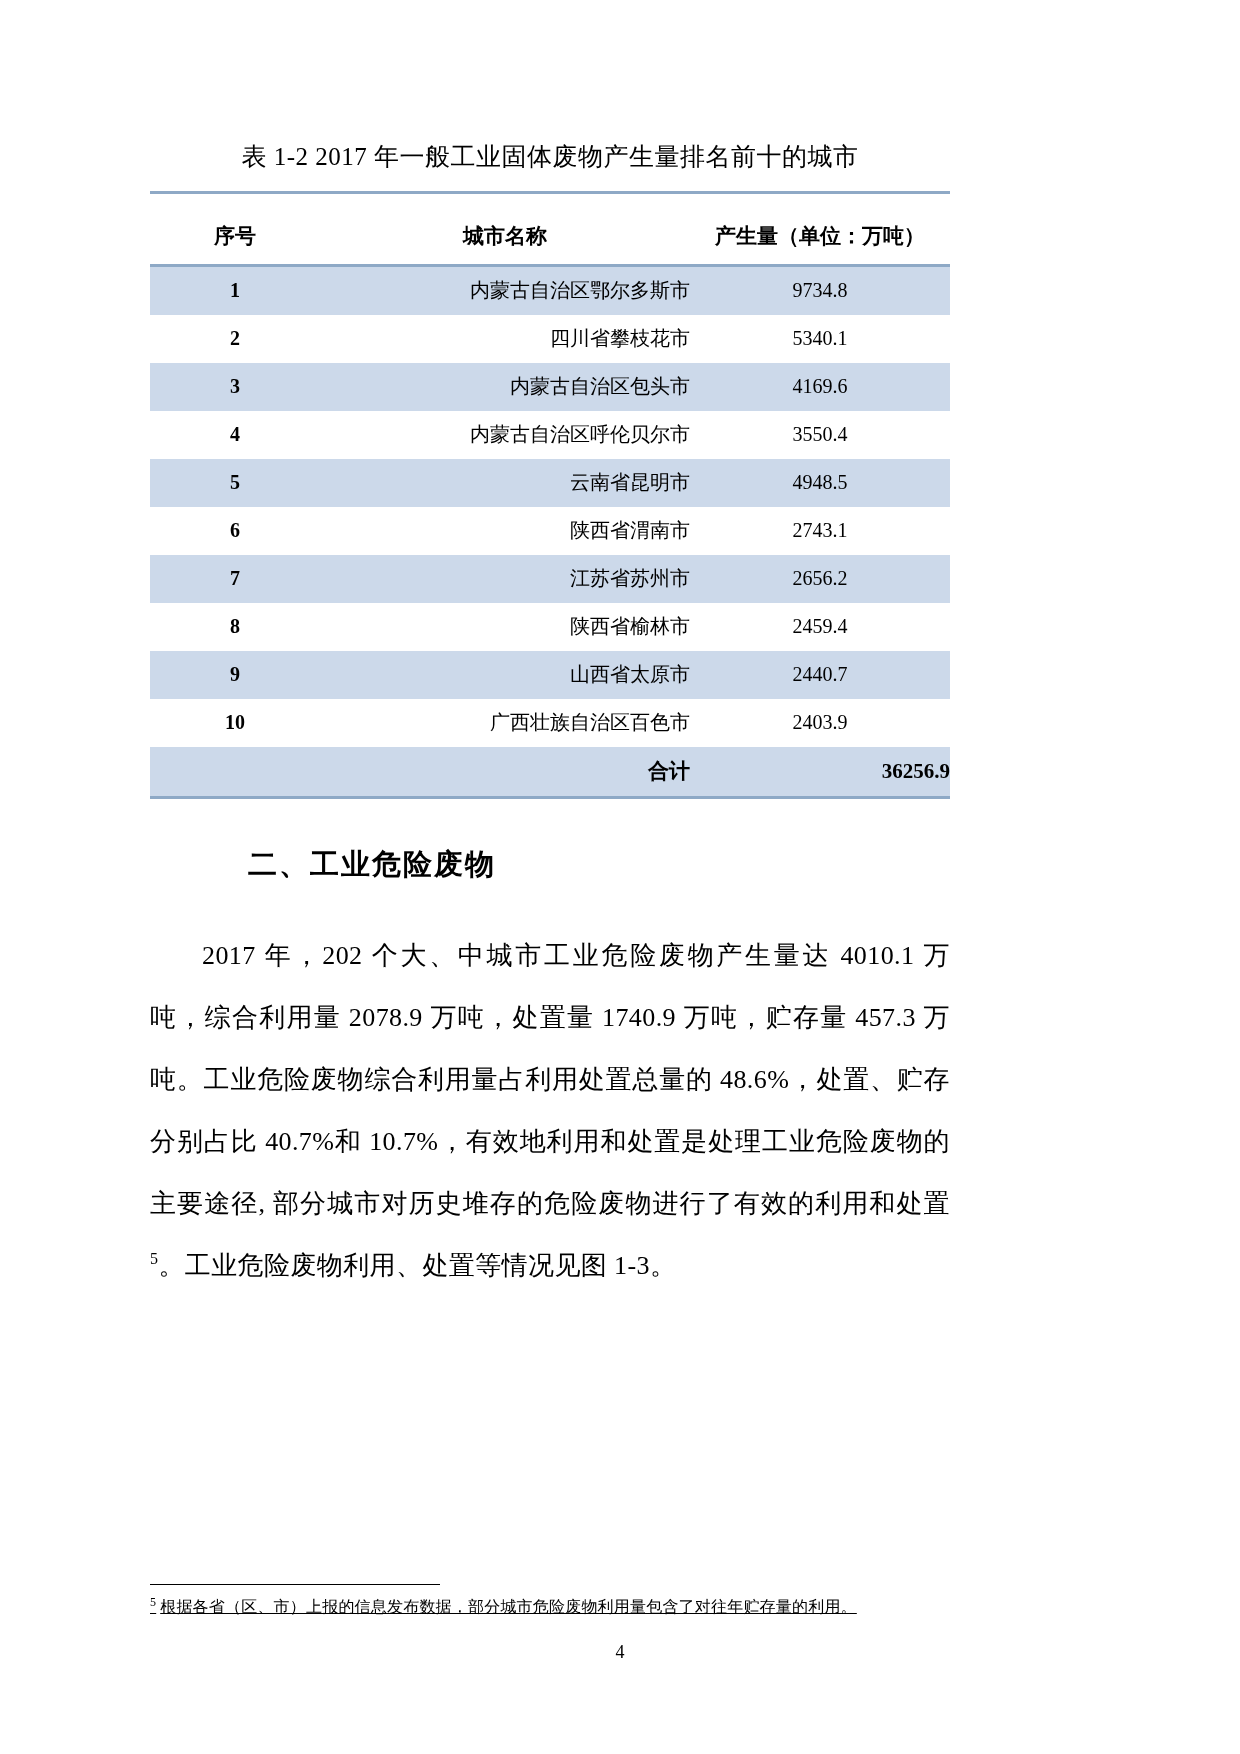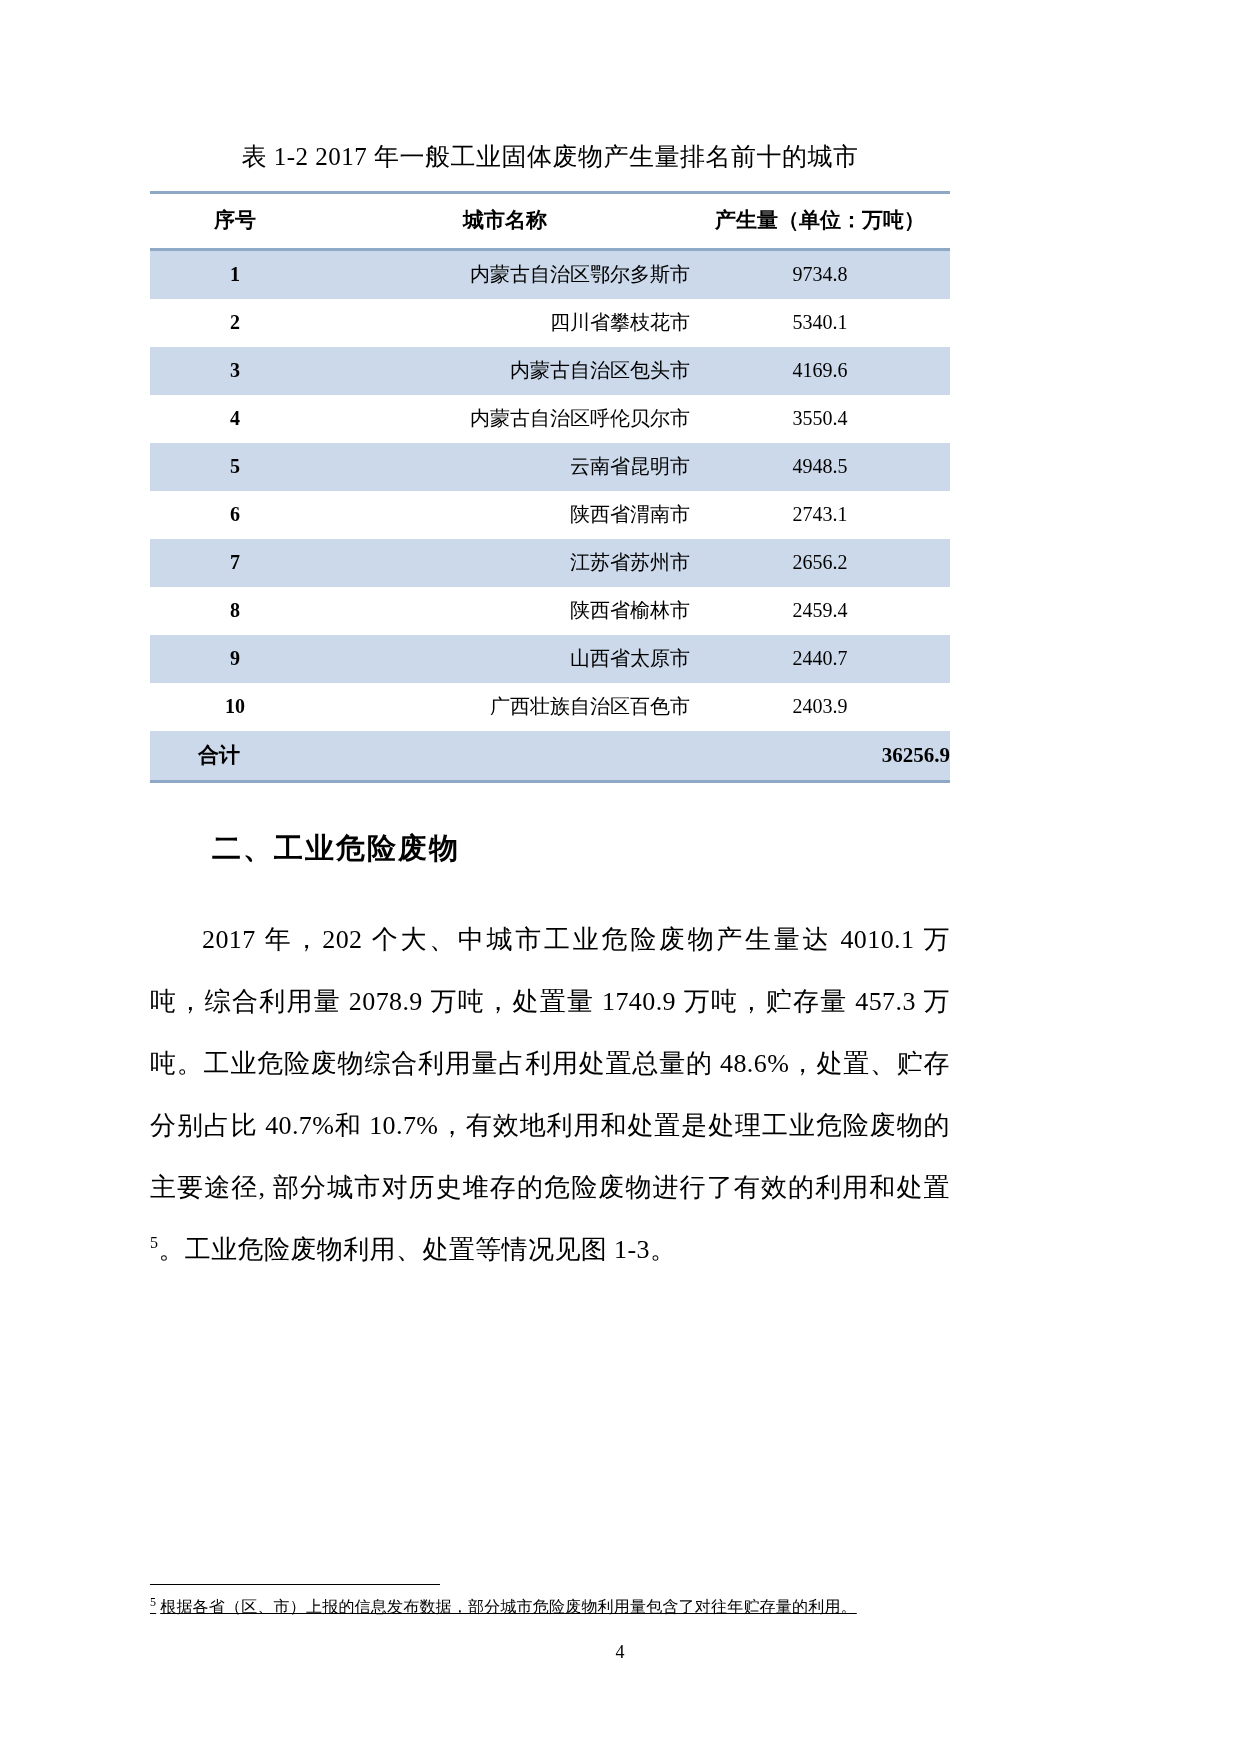--- a/index.html
+++ b/index.html
@@ -47,21 +47,21 @@
     table-layout: fixed;
     font-size: 20px;
   }
   table.data-table col.c-idx { width: 170px; }
   table.data-table col.c-city { width: 370px; }
   table.data-table col.c-val { width: 260px; }
 
   table.data-table thead th {
     font-weight: bold;
     font-size: 21px;
-    padding: 12px 0 14px 0;
+    padding: 28px 0 14px 0;
     border-top: 3px solid #8ea9c6;
     border-bottom: 3px solid #8ea9c6;
     background: #ffffff;
     white-space: nowrap;
   }
   thead th.th-idx { text-align: center; }
   thead th.th-city { text-align: center; }
   thead th.th-val { text-align: center; }
 
   table.data-table tbody td {
@@ -81,37 +81,37 @@
   td.td-val  { text-align: center; }
 
   tr.total-row td {
     background: #ccd9ea;
     border-bottom: 3px solid #8ea9c6;
     font-weight: bold;
     padding-top: 12px;
     padding-bottom: 14px;
   }
   tr.total-row td.td-total-label {
-    text-align: left;
+    text-align: right;
     padding-left: 48px;
     font-size: 21px;
   }
   tr.total-row td.td-total-val {
     text-align: right;
     font-size: 21px;
   }
 
   
   .section-heading {
     font-family: "DejaVu Sans", "Liberation Sans", sans-serif;
     font-weight: bold;
     font-size: 29px;
     letter-spacing: 2px;
     margin-top: 46px;
-    margin-left: 62px;
+    margin-left: 98px;
   }
 
   
   .body-par {
     margin-top: 40px;
     font-size: 26px;
     line-height: 62px;
     text-align: justify;
     text-justify: inter-ideograph;
     text-indent: 2em;

